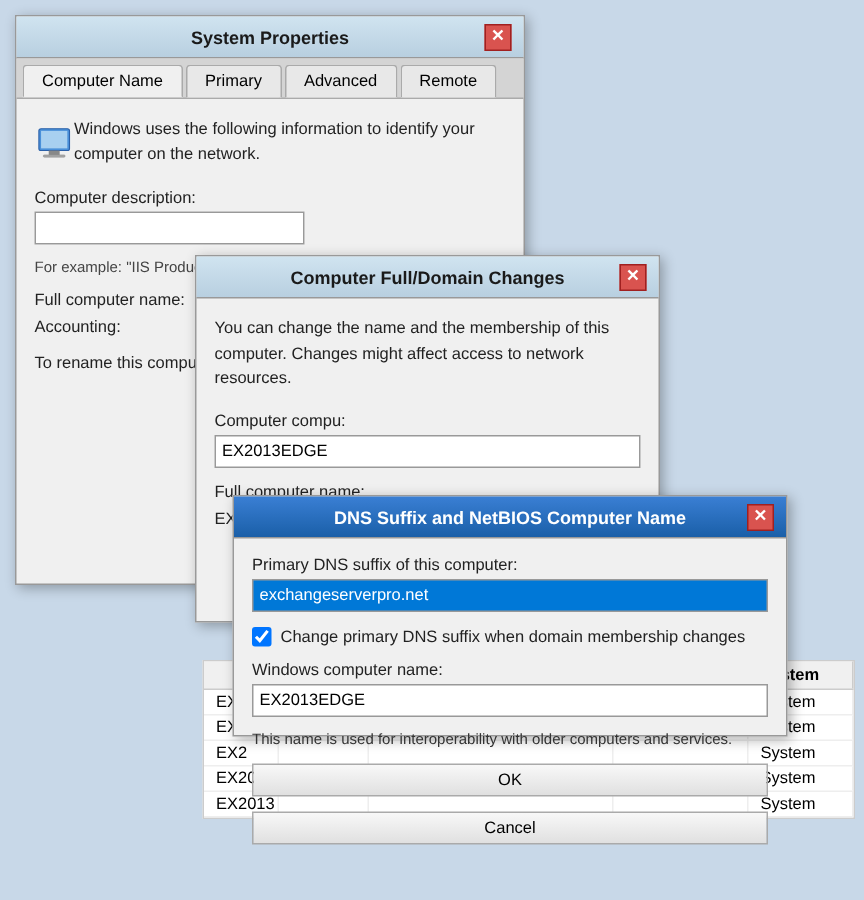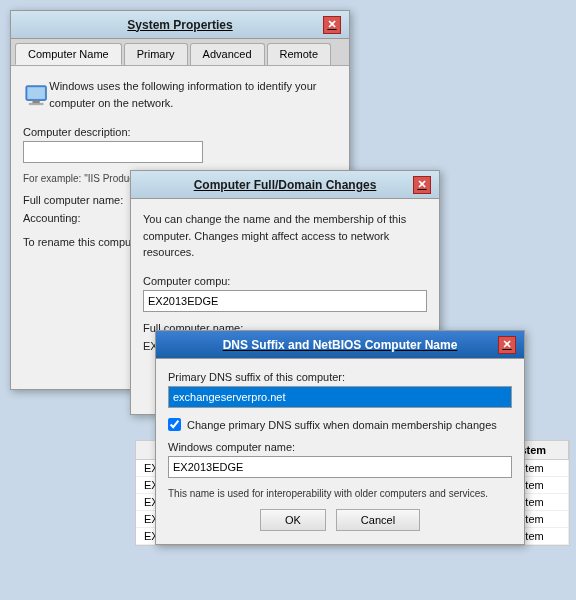--- a/index.html
+++ b/index.html
@@ -21,21 +21,20 @@
       box-shadow: 2px 2px 8px rgba(0,0,0,0.3);
     }
 
     .title-bar {
       background: linear-gradient(to bottom, #d0e4f0, #b8cfe0);
       padding: 2px 8px;
       display: flex;
       align-items: center;
       border-bottom: 1px solid #999;
       height: 28px;
-      text-decoration: underline;
     }
 
     .title-bar-title {
       font-size: 12px;
       font-weight: 600;
       color: #1a1a1a;
       flex: 1;
       text-align: center;
     }
 
@@ -182,21 +181,21 @@
       background: linear-gradient(to bottom, #f8f8f8, #e0e0e0);
       border: 1px solid #aaa;
       cursor: pointer;
     }
 
     
     .dns-window {
       top: 330px;
       left: 155px;
       width: 370px;
-      height: 215px;
+      height: 161px;
       z-index: 20;
     }
 
     .dns-window .title-bar {
       background: linear-gradient(to bottom, #3a7fd4, #1a5fa8);
     }
 
     .dns-window .title-bar-title {
       color: white;
     }
@@ -227,20 +226,21 @@
     .highlighted-input {
       background: #0078d7 !important;
       color: white !important;
     }
 
     .button-row {
       display: flex;
       justify-content: center;
       gap: 10px;
       margin-top: 10px;
+      flex-direction: column;
     }
 
     .dialog-btn {
       padding: 4px 24px;
       font-size: 11px;
       background: linear-gradient(to bottom, #f8f8f8, #e0e0e0);
       border: 1px solid #aaa;
       cursor: pointer;
       min-width: 60px;
     }

